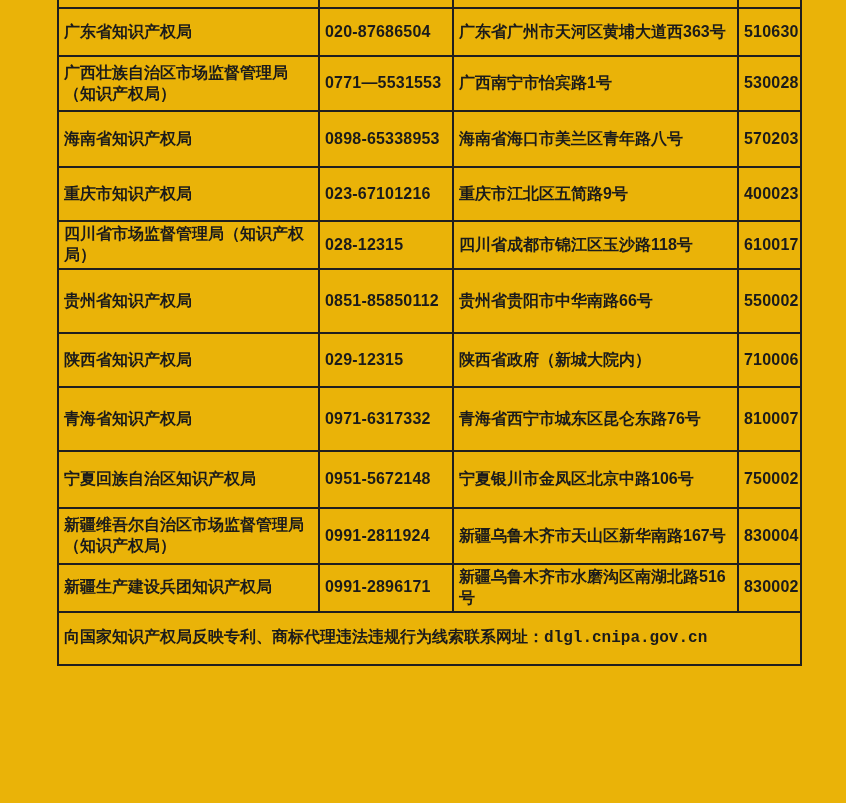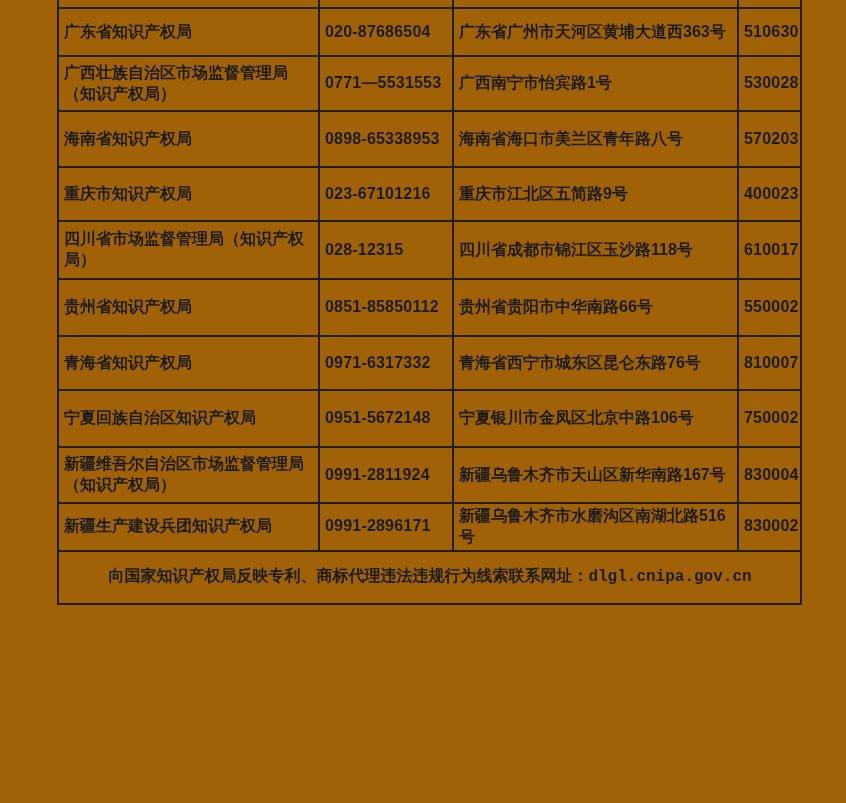--- a/index.html
+++ b/index.html
@@ -4,21 +4,21 @@
 <style>
   html, body {
     margin: 0;
     padding: 0;
     background: #ffffff;
   }
   .page {
     position: relative;
     width: 846px;
     height: 803px;
-    background: #a16207;
+    background: #eab308;
     overflow: hidden;
     font-family: "Liberation Sans", sans-serif;
     color: #1b1b1b;
   }
   table.directory-table {
     position: absolute;
     left: 57px;
     top: -2px;
     width: 743px;
     border-collapse: collapse;
@@ -41,21 +41,20 @@
     height: 9px;
   }
   td.c-name  { padding-right: 22px; }
   td.c-phone { padding-left: 4px; letter-spacing: 0.2px; }
   td.c-addr  { padding-left: 6px; padding-right: 30px; }
   td.c-zip   { padding-left: 4px; padding-right: 1px; letter-spacing: 0.2px; text-align: right; }
   td.va-top  { vertical-align: top; padding-top: 3px; }
   td.footer-cell {
     padding: 4px 6px 4px 12px;
     vertical-align: middle;
-    text-align: center;
   }
   .url-text {
     font-family: "Liberation Mono", monospace;
     font-weight: 600;
   }
 </style>
 </head>
 <body>
 
 <div class="page">
@@ -95,38 +94,44 @@
         <td class="c-zip">570203</td>
       </tr>
 
       <tr style="height:54px">
         <td class="c-name">重庆市知识产权局</td>
         <td class="c-phone">023-67101216</td>
         <td class="c-addr">重庆市江北区五简路9号</td>
         <td class="c-zip va-top">400023</td>
       </tr>
 
-      <tr style="height:58px">
+      <tr style="height:48px">
         <td class="c-name">四川省市场监督管理局（知识产权局）</td>
         <td class="c-phone">028-12315</td>
         <td class="c-addr">四川省成都市锦江区玉沙路118号</td>
         <td class="c-zip">610017</td>
       </tr>
 
 
-      <tr style="height:57px">
+      <tr style="height:64px">
         <td class="c-name">贵州省知识产权局</td>
         <td class="c-phone">0851-85850112</td>
         <td class="c-addr">贵州省贵阳市中华南路66号</td>
         <td class="c-zip">550002</td>
       </tr>
 
+      <tr style="height:54px">
+        <td class="c-name">陕西省知识产权局</td>
+        <td class="c-phone">029-12315</td>
+        <td class="c-addr">陕西省政府（新城大院内）</td>
+        <td class="c-zip va-top">710006</td>
+      </tr>
 
 
-      <tr style="height:54px">
+      <tr style="height:64px">
         <td class="c-name">青海省知识产权局</td>
         <td class="c-phone">0971-6317332</td>
         <td class="c-addr">青海省西宁市城东区昆仑东路76号</td>
         <td class="c-zip">810007</td>
       </tr>
 
       <tr style="height:57px">
         <td class="c-name">宁夏回族自治区知识产权局</td>
         <td class="c-phone">0951-5672148</td>
         <td class="c-addr">宁夏银川市金凤区北京中路106号</td>

